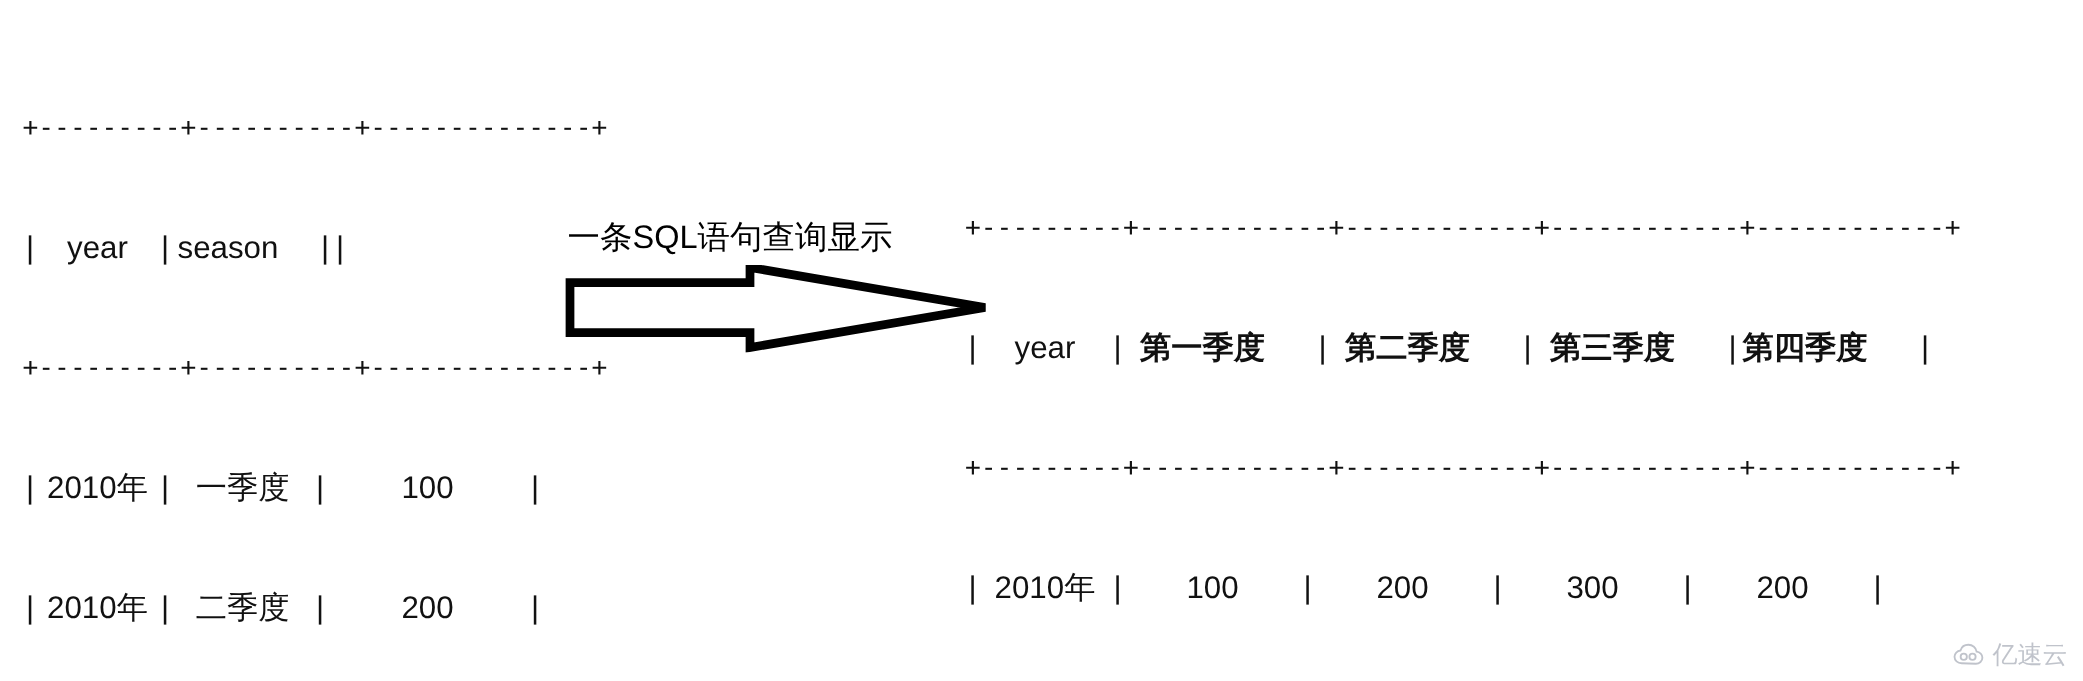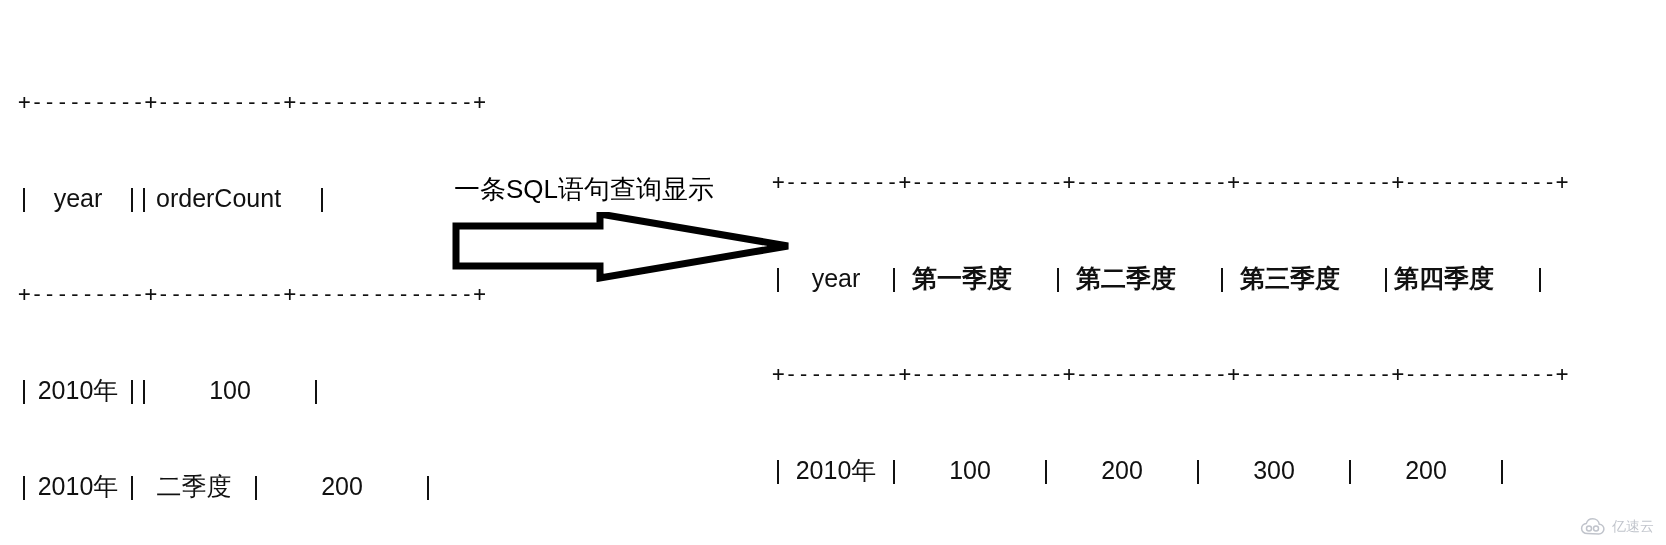--- a/index.html
+++ b/index.html
@@ -120,48 +120,49 @@
   #watermark {
     position: absolute;
     right: 12px;
     bottom: 8px;
     display: flex;
     align-items: center;
     gap: 6px;
     opacity: 0.62;
   }
   #watermark .wm-text {
-    font-size: 14px;
+    font-size: 20px;
     color: #9aa0ac;
     font-family: Liberation Mono, monospace;
     letter-spacing: 0px;
   }
 </style>
 </head>
 <body>
 
 <div class="ascii-table" id="left-table">
 
   <span class="ascii-row rule">+---------+----------+--------------+</span>
 
   <div class="datarow">
     <span class="pipe">|</span>
     <span class="h-year">year</span>
     <span class="pipe">|</span>
-    <span class="pipe">|</span>
-    <span class="h-count">orderCount</span>
+    <span class="h-season">season</span>
+    <span class="pipe">|</span>
     <span class="pipe">|</span>
   </div>
 
   <span class="ascii-row rule">+---------+----------+--------------+</span>
 
   <div class="datarow">
     <span class="pipe">|</span>
     <span class="c-year">2010年</span>
     <span class="pipe">|</span>
+    <span class="c-season">一季度</span>
     <span class="pipe">|</span>
     <span class="c-count">100</span>
     <span class="pipe">|</span>
   </div>
 
   <div class="datarow">
     <span class="pipe">|</span>
     <span class="c-year">2010年</span>
     <span class="pipe">|</span>
     <span class="c-season">二季度</span>

